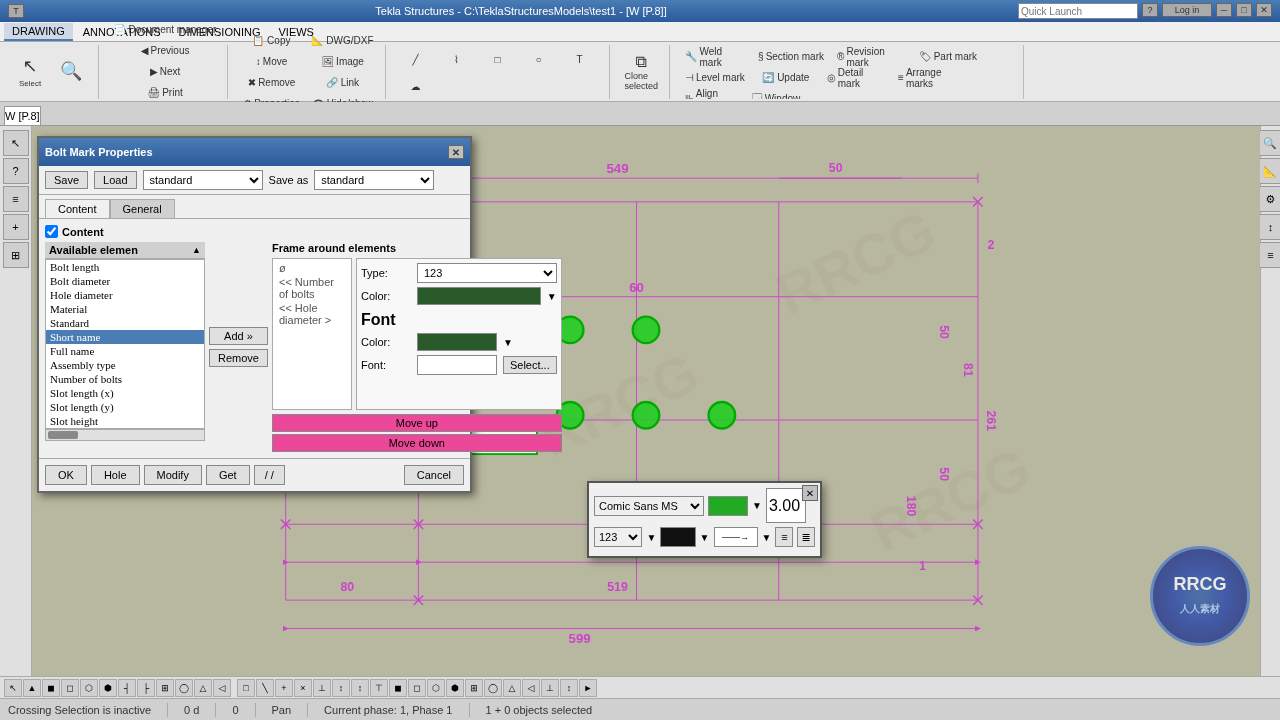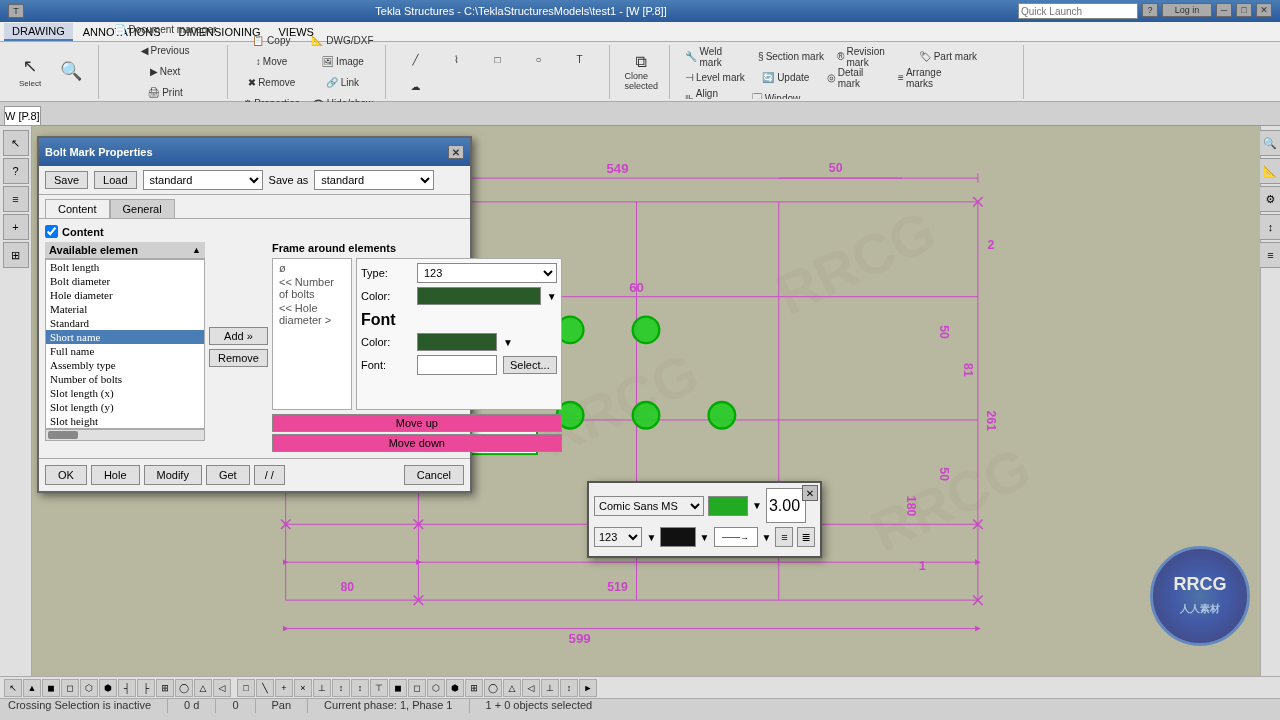--- a/index.html
+++ b/index.html
@@ -384,21 +384,21 @@
       width: 100%;
       height: 100%;
     }
 
     
     #statusbar {
       height: 22px;
       background: #d0d0d0;
       border-top: 1px solid #aaa;
       display: flex;
-      align-items: flex-start;
+      align-items: center;
       padding: 0 8px;
       gap: 16px;
       font-size: 11px;
       color: #333;
     }
     .status-separator { width: 1px; height: 14px; background: #aaa; }
 
     
     #bottom-toolbar {
       height: 22px;

